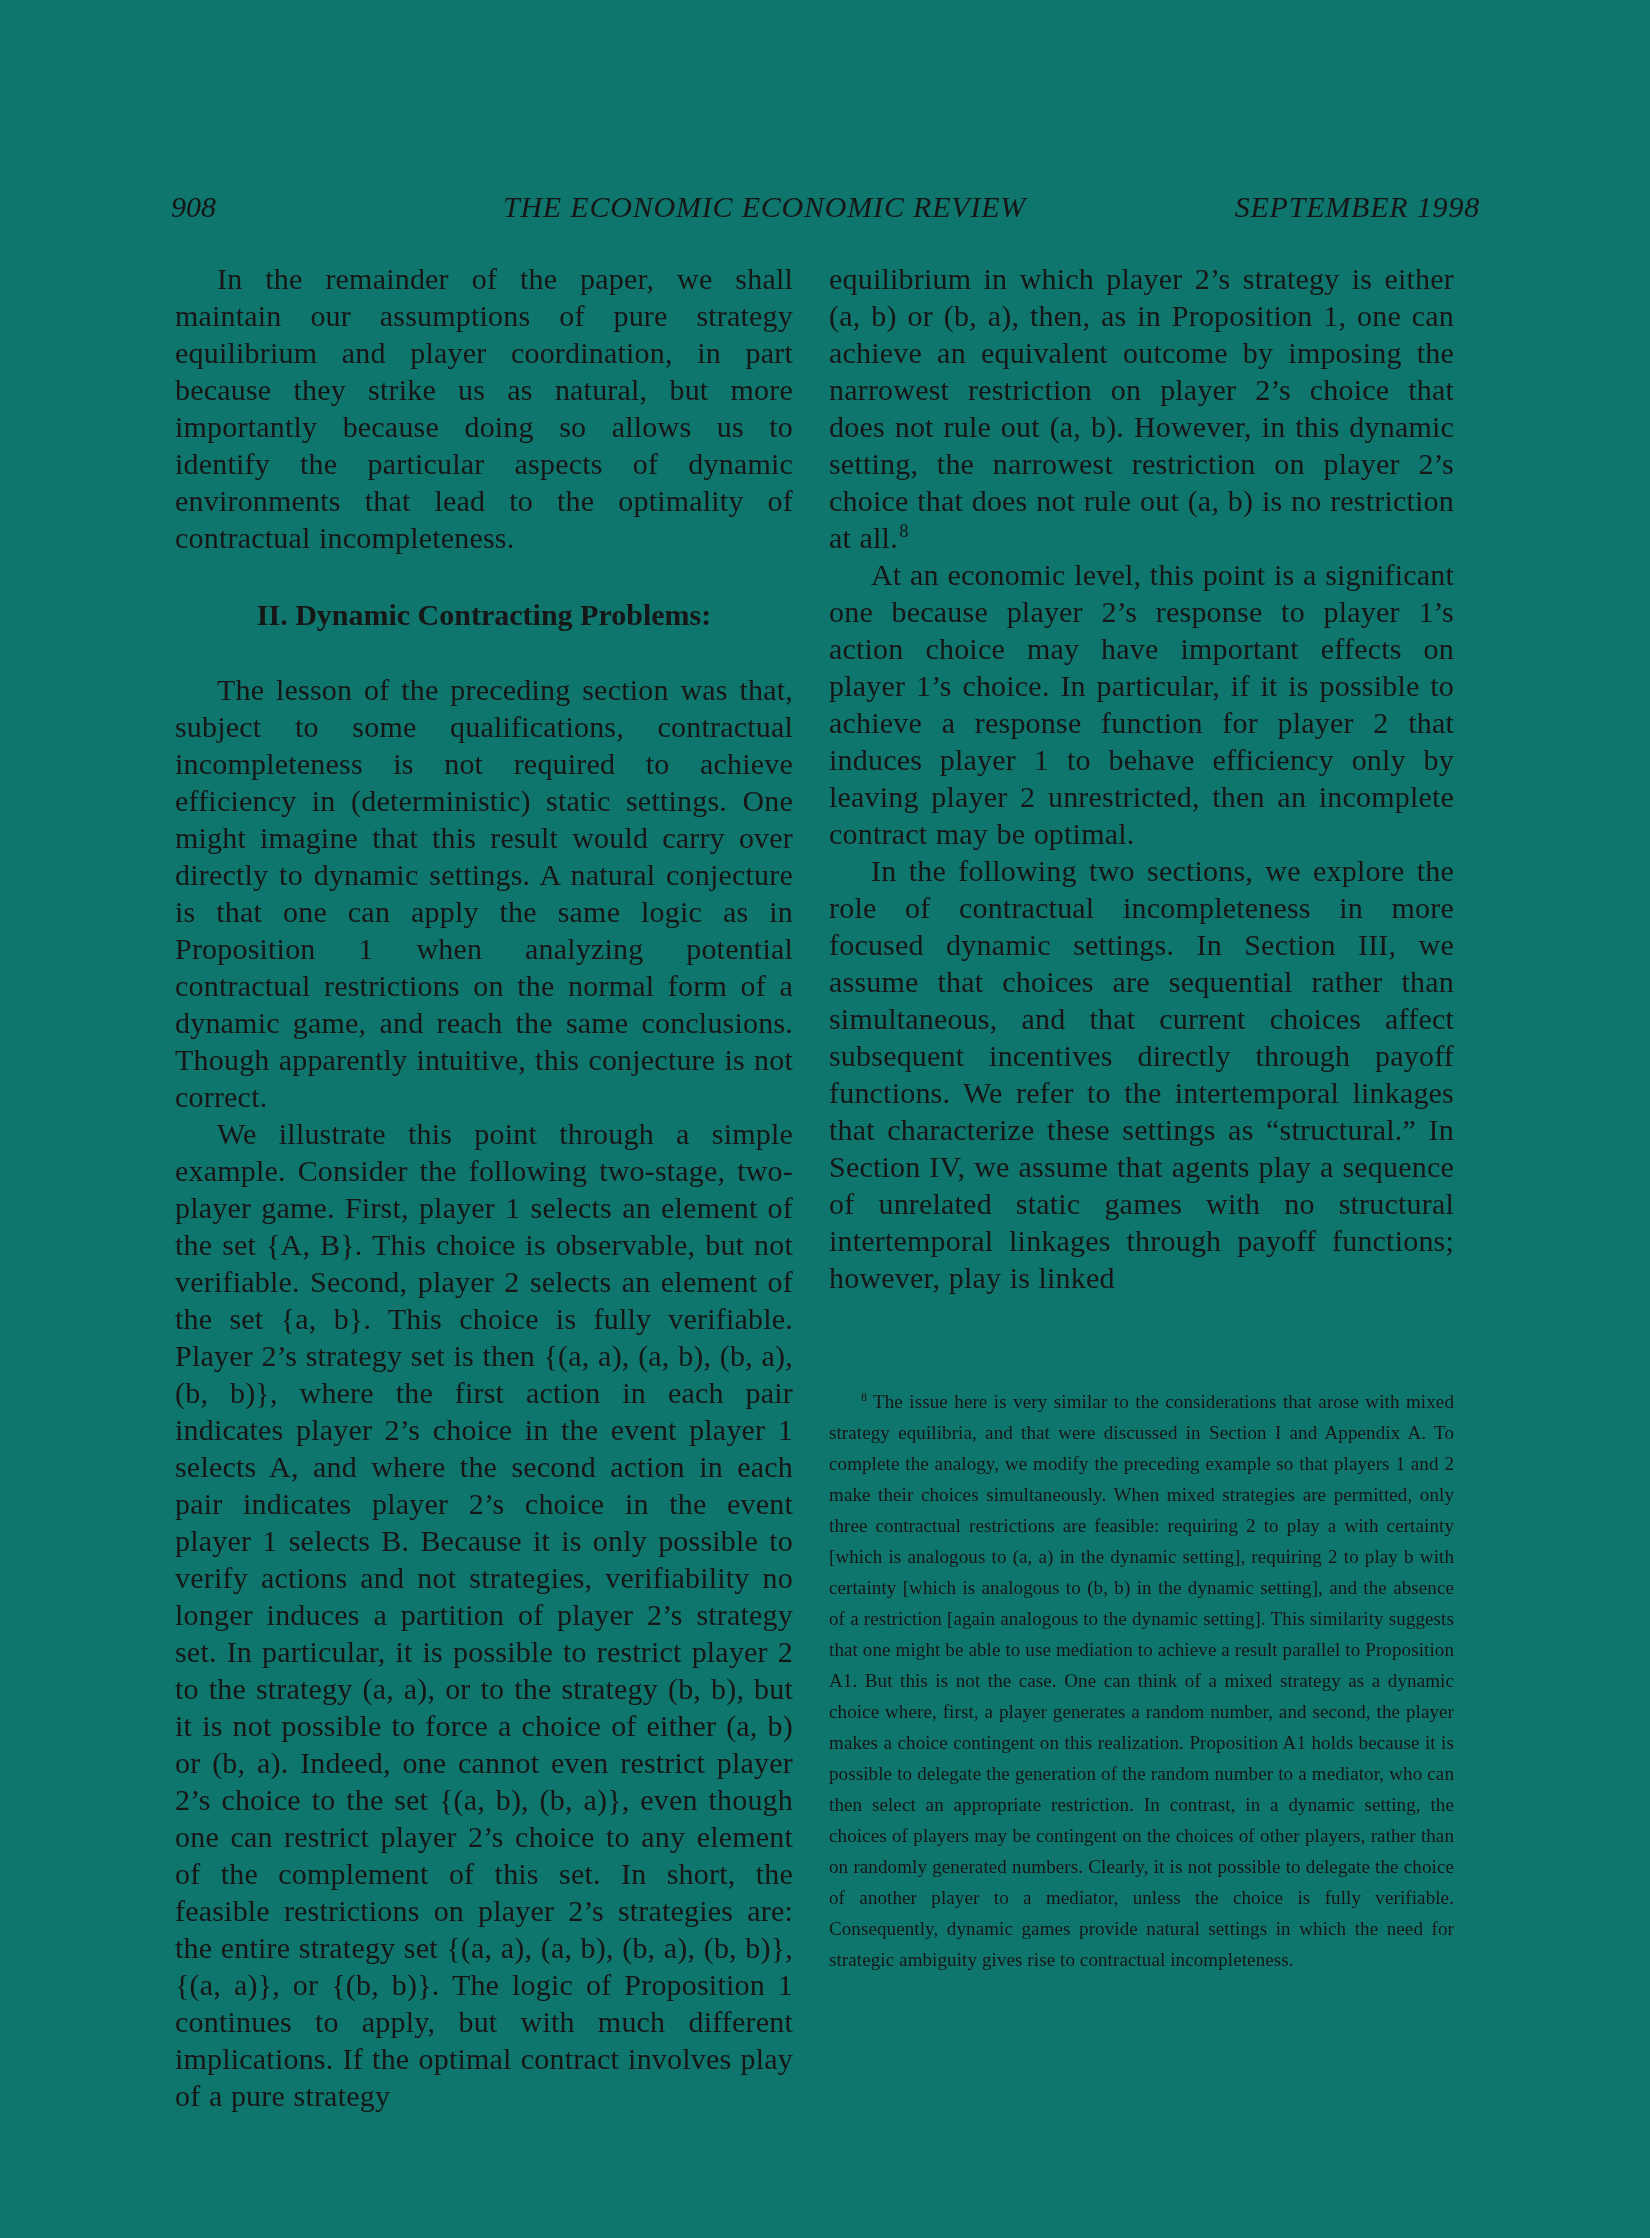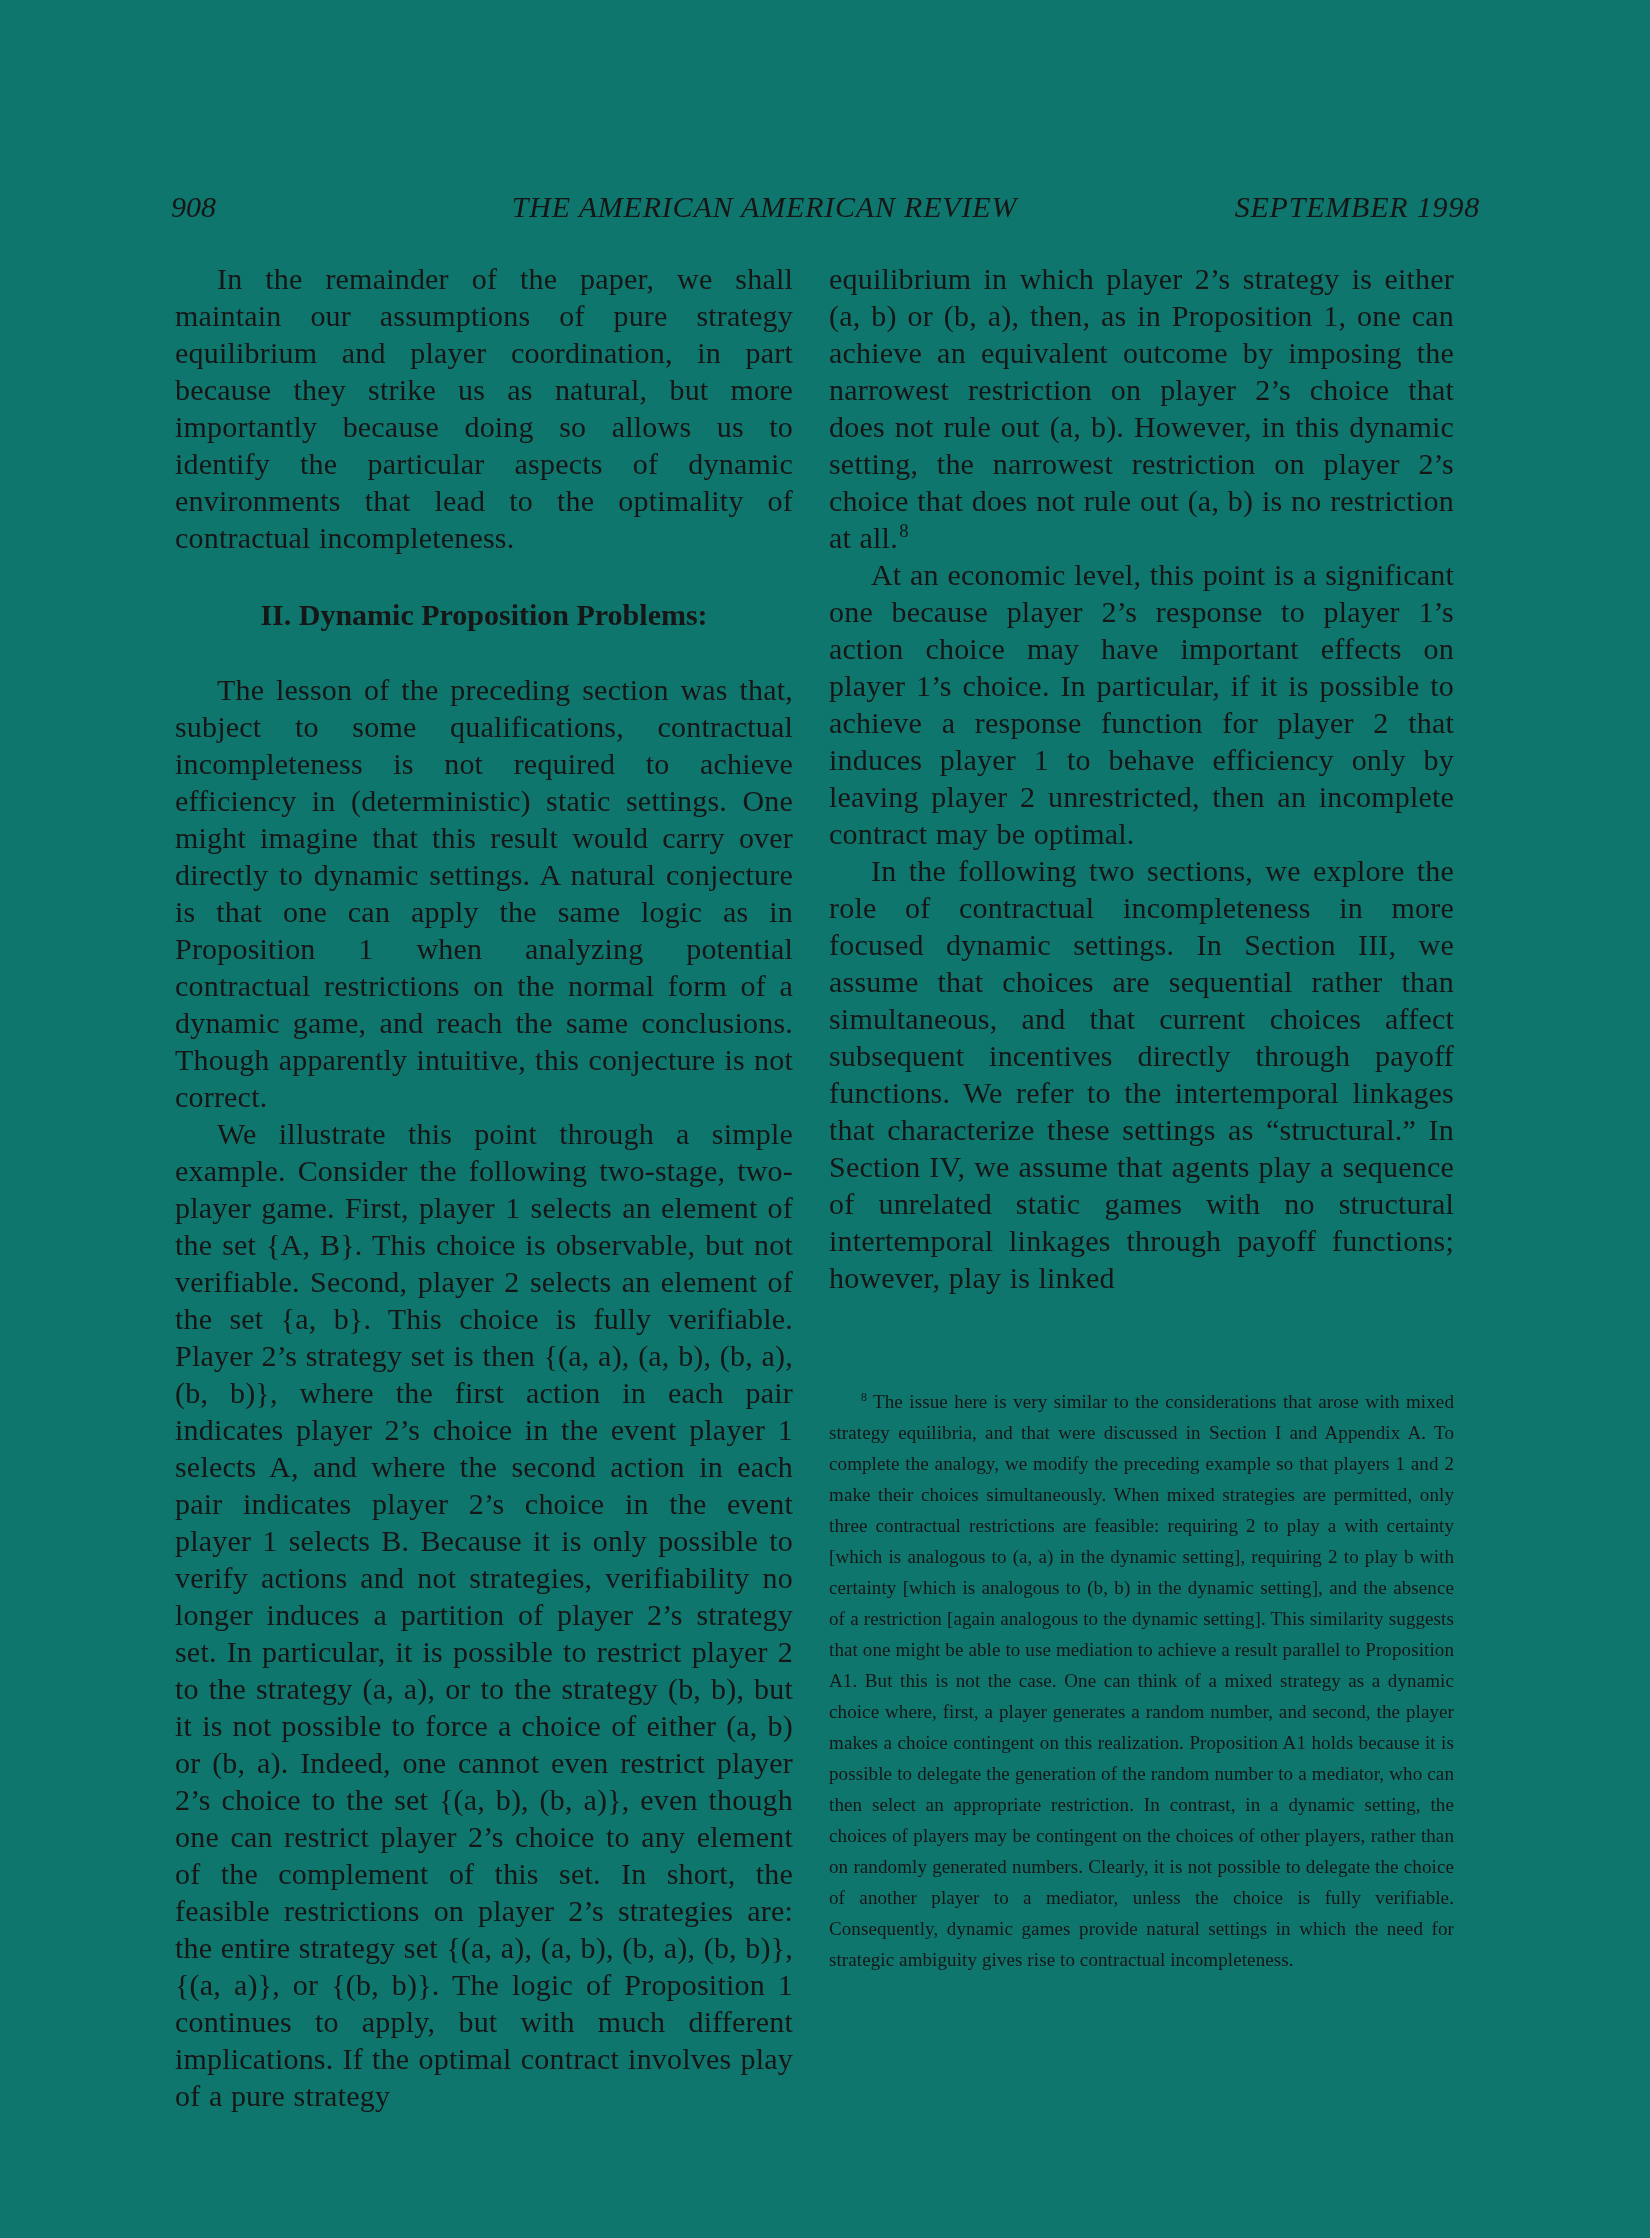--- a/index.html
+++ b/index.html
@@ -70,31 +70,31 @@
   p.body-para sup.fn-mark { margin-left:1.5px; }
   .footnote-block sup.fn-mark { margin-right:6px; }
 </style>
 </head>
 <body>
 
 <div class="page">
 
   <div class="running-head">
     <span class="rh-left">908</span>
-    <span class="rh-center">THE AMERICAN AMERICAN REVIEW</span>
+    <span class="rh-center">THE ECONOMIC ECONOMIC REVIEW</span>
     <span class="rh-right">SEPTEMBER 1998</span>
   </div>
 
   <div class="columns">
 
     <div class="col-left">
       <p class="body-para indent">In the remainder of the paper, we shall maintain our assumptions of pure strategy equilibrium and player coordination, in part because they strike us as natural, but more importantly because doing so allows us to identify the particular aspects of dynamic environments that lead to the optimality of contractual incompleteness.</p>
 
       <div class="section-heading">
-        <div>II. Dynamic Proposition Problems:</div>
+        <div>II. Dynamic Contracting Problems:</div>
       </div>
 
       <p class="body-para indent">The lesson of the preceding section was that, subject to some qualifications, contractual incompleteness is not required to achieve efficiency in (deterministic) static settings. One might imagine that this result would carry over directly to dynamic settings. A natural conjecture is that one can apply the same logic as in Proposition 1 when analyzing potential contractual restrictions on the normal form of a dynamic game, and reach the same conclusions. Though apparently intuitive, this conjecture is not correct.</p>
 
       <p class="body-para indent">We illustrate this point through a simple example. Consider the following two-stage, two-player game. First, player 1 selects an element of the set {A, B}. This choice is observable, but not verifiable. Second, player 2 selects an element of the set {a, b}. This choice is fully verifiable. Player 2’s strategy set is then {(a, a), (a, b), (b, a), (b, b)}, where the first action in each pair indicates player 2’s choice in the event player 1 selects A, and where the second action in each pair indicates player 2’s choice in the event player 1 selects B. Because it is only possible to verify actions and not strategies, verifiability no longer induces a partition of player 2’s strategy set. In particular, it is possible to restrict player 2 to the strategy (a, a), or to the strategy (b, b), but it is not possible to force a choice of either (a, b) or (b, a). Indeed, one cannot even restrict player 2’s choice to the set {(a, b), (b, a)}, even though one can restrict player 2’s choice to any element of the complement of this set. In short, the feasible restrictions on player 2’s strategies are: the entire strategy set {(a, a), (a, b), (b, a), (b, b)}, {(a, a)}, or {(b, b)}. The logic of Proposition 1 continues to apply, but with much different implications. If the optimal contract involves play of a pure strategy</p>
     </div>
 
     <div class="col-right">
       <p class="body-para noindent"><span>equilibrium in which player 2’s strategy is either (a, b) or (b, a), then, as in Proposition 1, one can achieve an equivalent outcome by imposing the narrowest restriction on player 2’s choice that does not rule out (a, b). However, in this dynamic setting, the narrowest restriction on player 2’s choice that does not rule out (a, b) is no restriction at all.</span><sup class="fn-mark">8</sup></p>
 

